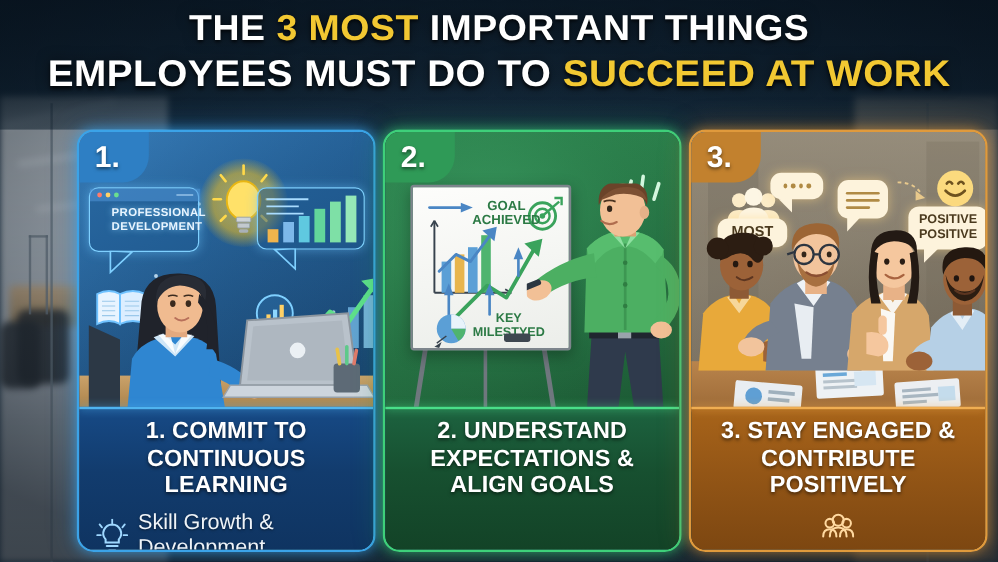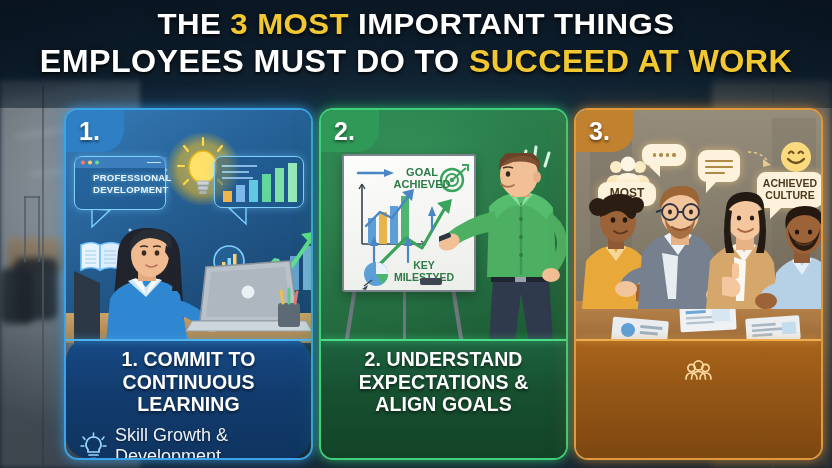--- a/index.html
+++ b/index.html
@@ -81,21 +81,21 @@
     display:flex; align-items:center; justify-content:flex-start;
     padding-left:13px; z-index:4;
     font-weight:bold; font-size:25px; color:#fff;
     text-shadow:0 2px 3px rgba(0,0,0,.5);
   }
   .badge.b1 { background:#2e7fc4; }
   .badge.b2 { background:#2f9a57; }
   .badge.b3 { background:#c2812e; }
 
   .footer { position:absolute; left:0; right:0; bottom:0; height:119px; padding:9px 10px 0; text-align:center; }
-  .footer.f1 { background:linear-gradient(180deg,#174a86 0%,#123c6e 45%,#0f3461 100%);border-radius:21px; }
+  .footer.f1 { background:linear-gradient(180deg,#174a86 0%,#123c6e 45%,#0f3461 100%); }
   .footer.f2 { background:linear-gradient(180deg,#1d6340 0%,#175030 45%,#134327 100%); }
   .footer.f3 { background:linear-gradient(180deg,#a8641a 0%,#945616 45%,#7d4711 100%); }
   .fdiv { position:absolute; left:0; right:0; top:0; height:2px; }
   .fdiv.d1 { background:#4fb4f0; box-shadow:0 0 7px rgba(79,180,240,.9); }
   .fdiv.d2 { background:#49df89; box-shadow:0 0 7px rgba(73,223,137,.9); }
   .fdiv.d3 { background:#f0ae52; box-shadow:0 0 7px rgba(240,174,82,.85); }
 
   .fhead {
     font-weight:bold; font-size:19.5px; line-height:1.16; color:#fff;
     letter-spacing:.1px; text-shadow:0 2px 3px rgba(0,0,0,.55);
@@ -518,21 +518,21 @@
 
       <svg width="34" height="34" style="position:absolute;left:203px;top:30px;">
         <circle cx="17" cy="17" r="15" fill="#fbda7e"></circle>
         <path d="M10 13 Q12 10 14.5 13" stroke="#6d521f" stroke-width="2.2" fill="none" stroke-linecap="round"></path>
         <path d="M19.5 13 Q22 10 24 13" stroke="#6d521f" stroke-width="2.2" fill="none" stroke-linecap="round"></path>
         <path d="M9 19 Q17 27 25 19" stroke="#6d521f" stroke-width="2.3" fill="none" stroke-linecap="round"></path>
       </svg>
 
       <div class="cbub" style="left:181px;top:62px;width:66px;height:36px;display:flex;align-items:center;justify-content:center;">
         <div class="cbub-txt" style="font-size:10.5px;">
-          <span>ACHIEVED CULTURE</span>
+          <span>POSITIVE POSITIVE</span>
         </div>
       </div>
       <svg width="18" height="14" style="position:absolute;left:192px;top:97px;">
         <path d="M2 0 L2 12 L14 0 Z" fill="#fdf3dc"></path>
       </svg>
 
       <div class="ctable" style="left:0;bottom:0;width:249px;height:42px;"></div>
       <svg width="249" height="46" style="position:absolute;left:0;bottom:0;">
         <rect x="104" y="8" width="56" height="26" rx="2" fill="#eef2f5" transform="rotate(-3 132 21)"></rect>
         <g transform="rotate(-3 132 21)">
@@ -622,20 +622,21 @@
         <path d="M220 93 Q228 99 236 93" stroke="#5c3520" stroke-width="1.8" fill="none" stroke-linecap="round"></path>
         <path d="M200 134 Q186 138 182 150 L196 156 Q200 144 210 142 Z" fill="#b6d0e6"></path>
         <ellipse cx="190" cy="152" rx="11" ry="8" fill="#9c6238"></ellipse>
       </svg>
     </div>
 
     <div class="badge b3">3.</div>
 
     <div class="footer f3">
       <div class="fdiv d3"></div>
+      <div class="fhead">3. STAY ENGAGED &amp; CONTRIBUTE POSITIVELY</div>
       <div class="fsub">
         <svg class="ficon" viewBox="0 0 27 29">
           <g fill="none" stroke="#ffd9a0" stroke-width="1.7" stroke-linecap="round" stroke-linejoin="round">
             <circle cx="6.5" cy="11" r="3.6"></circle>
             <path d="M1 22 Q1 16 6.5 16 Q12 16 12 22"></path>
             <circle cx="20.5" cy="11" r="3.6"></circle>
             <path d="M15 22 Q15 16 20.5 16 Q26 16 26 22"></path>
             <circle cx="13.5" cy="8.5" r="4.6"></circle>
             <path d="M6.5 22 Q6.5 14.5 13.5 14.5 Q20.5 14.5 20.5 22"></path>
           </g>

